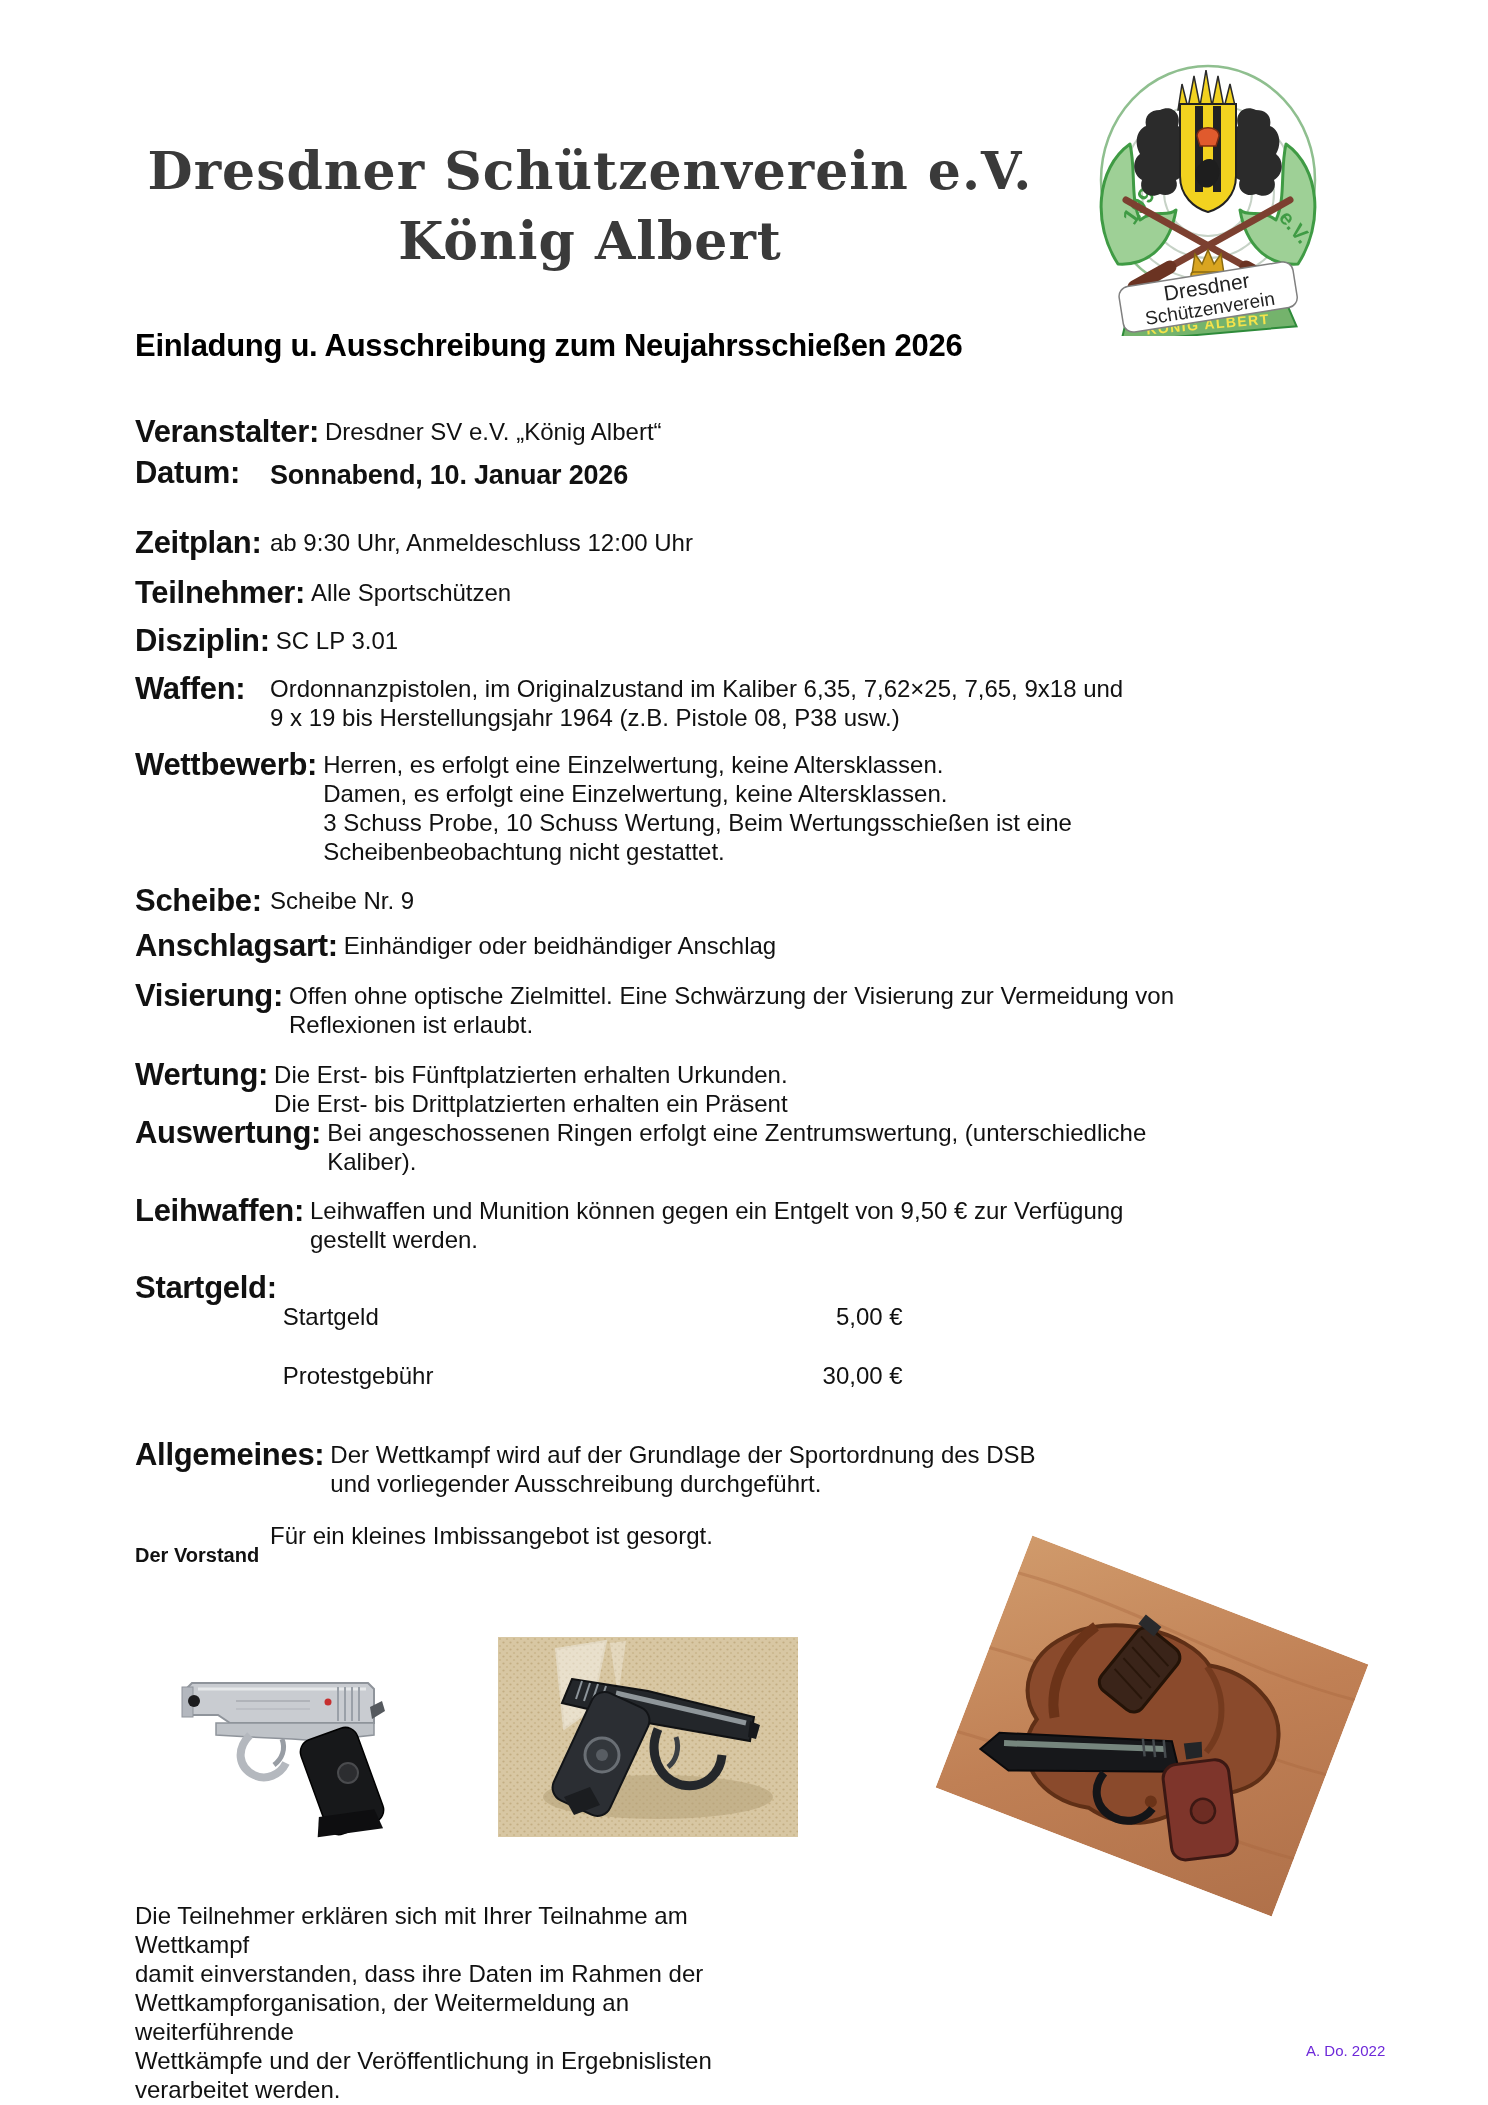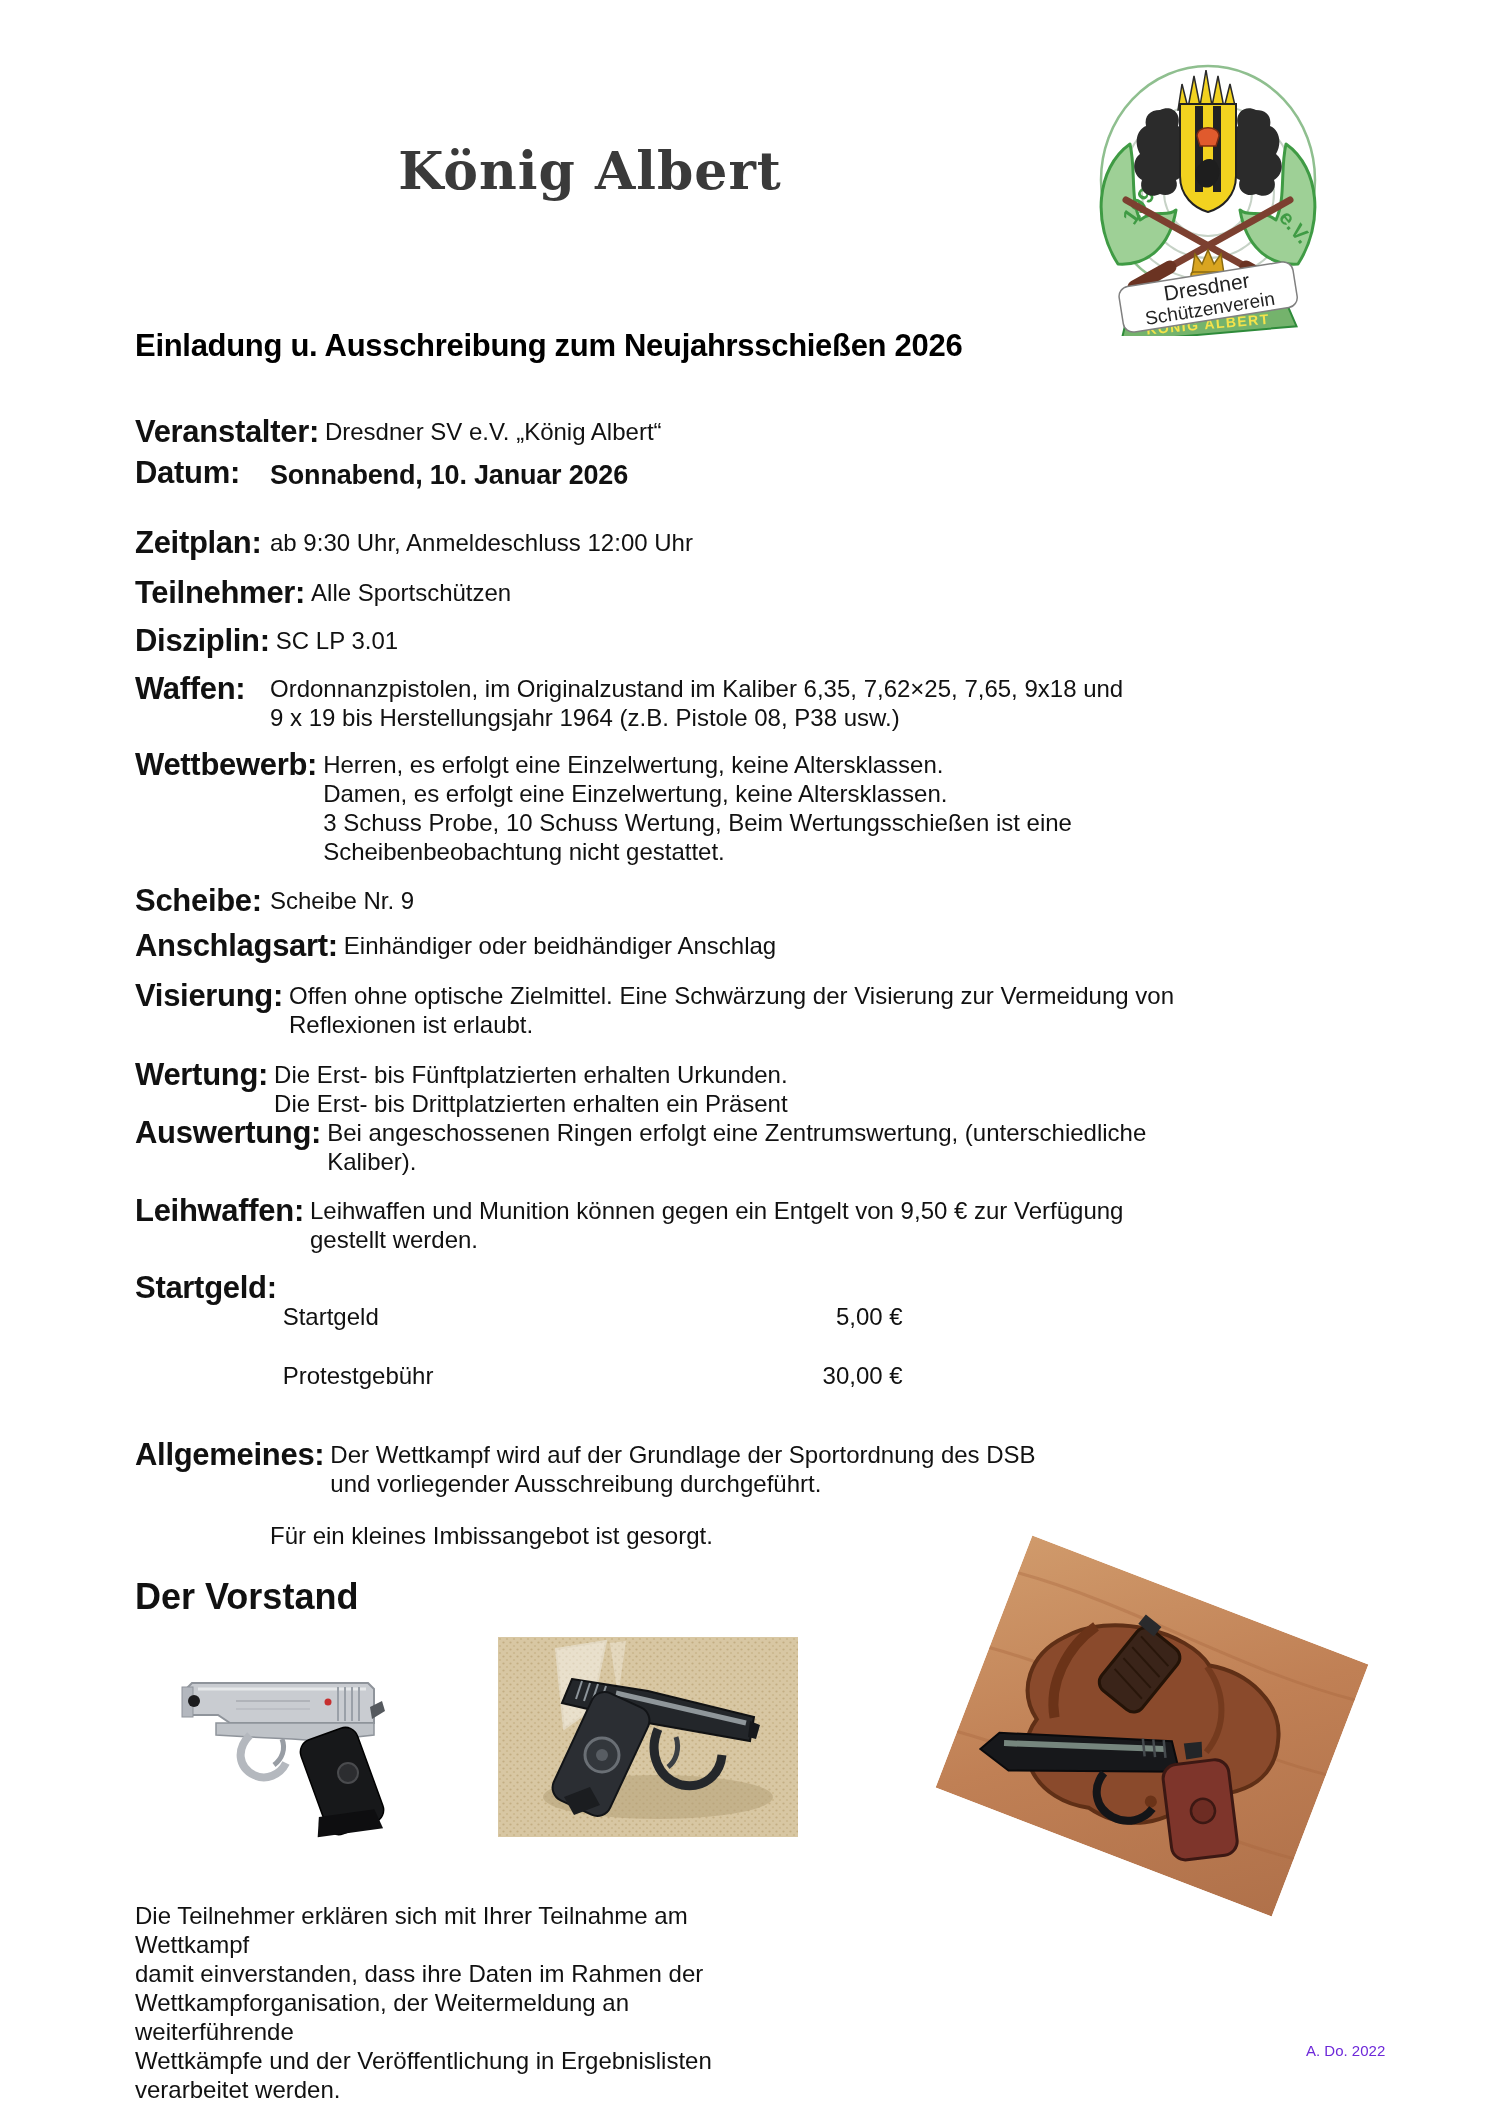--- a/index.html
+++ b/index.html
@@ -24,38 +24,39 @@
   .details { position:absolute; left:135px; top:417px; width:1220px; font-size:24px; line-height:29px; }
   .row { display:flex; align-items:flex-start; }
   .lbl { font-weight:bold; flex:0 0 auto; min-width:135px; padding-right:6px; box-sizing:border-box;
          font-size:31px; letter-spacing:-0.3px; }
   .val { white-space:pre-line; }
   .row-datum .val { font-weight:bold; font-size:27px; line-height:34px; letter-spacing:-0.2px; }
   .fee-line { display:flex; line-height:30px; }
   .fee-name { width:420px; }
   .fee-amt  { width:200px; text-align:right; }
   
-  .vorstand { position:absolute; left:135px; top:1544px; font-size:36px; font-weight:bold;margin-top:32px; }
+  .vorstand { position:absolute; left:135px; top:1544px; font-size:20px; font-weight:bold; }
   
   .photo { position:absolute; }
   .photo svg { width:100%; height:100%; display:block; }
   .photo-1 { left:170px; top:1645px; width:245px; height:195px; }
   .photo-2 { left:498px; top:1637px; width:300px; height:200px; }
   .photo-3 { left:972px; top:1591px; width:360px; height:270px; transform:rotate(21deg); }
   
   .privacy { position:absolute; left:135px; top:1901px; width:620px;
              font-size:24px; line-height:29px; white-space:pre-line; }
   .doc-note { position:absolute; left:1306px; top:2042px; font-size:15px; color:#6d28d9; }
 </style>
 </head>
 <body>
 
 <div class="page">
 
   <div class="club-head">
+    <div>Dresdner Schützenverein e.V.</div>
     <div>König Albert</div>
   </div>
 
   <div class="logo-box">
     <svg viewBox="0 0 228 286">
       <ellipse cx="114" cy="130" rx="107" ry="114" fill="#ffffff" stroke="#8fbf8f" stroke-width="2.5"></ellipse>
       <circle cx="114" cy="142" r="88" fill="none" stroke="#c6d2c6" stroke-width="2"></circle>
       <circle cx="114" cy="142" r="66" fill="none" stroke="#c6d2c6" stroke-width="2"></circle>
       <circle cx="114" cy="142" r="44" fill="none" stroke="#c6d2c6" stroke-width="2"></circle>
 

